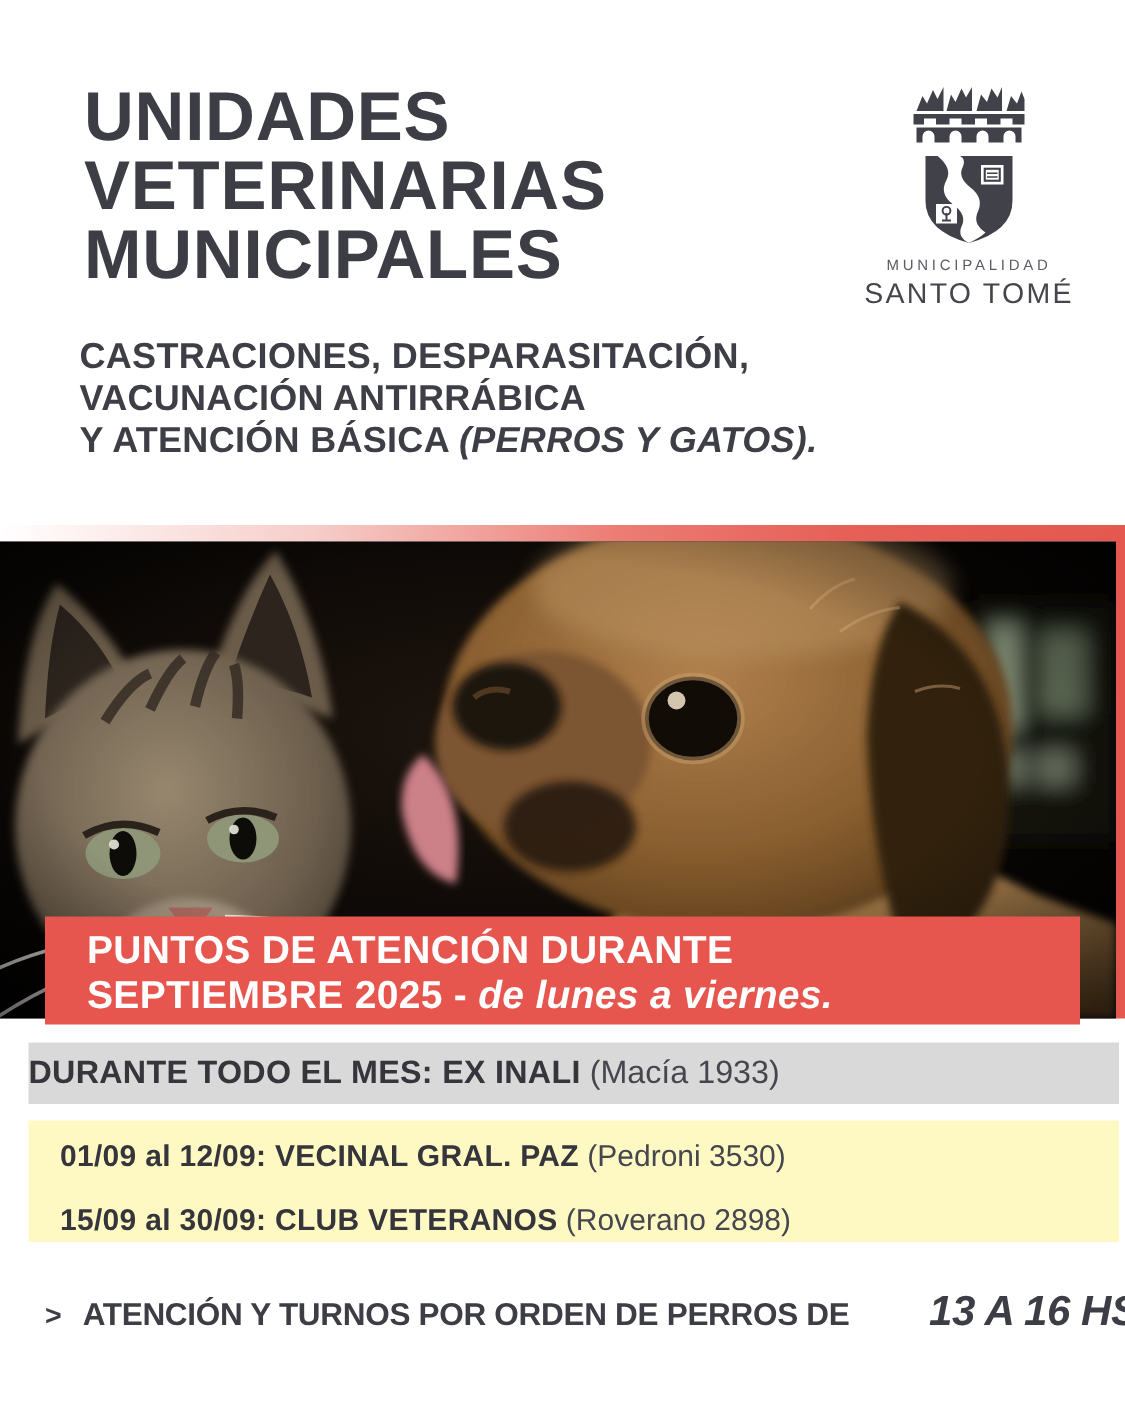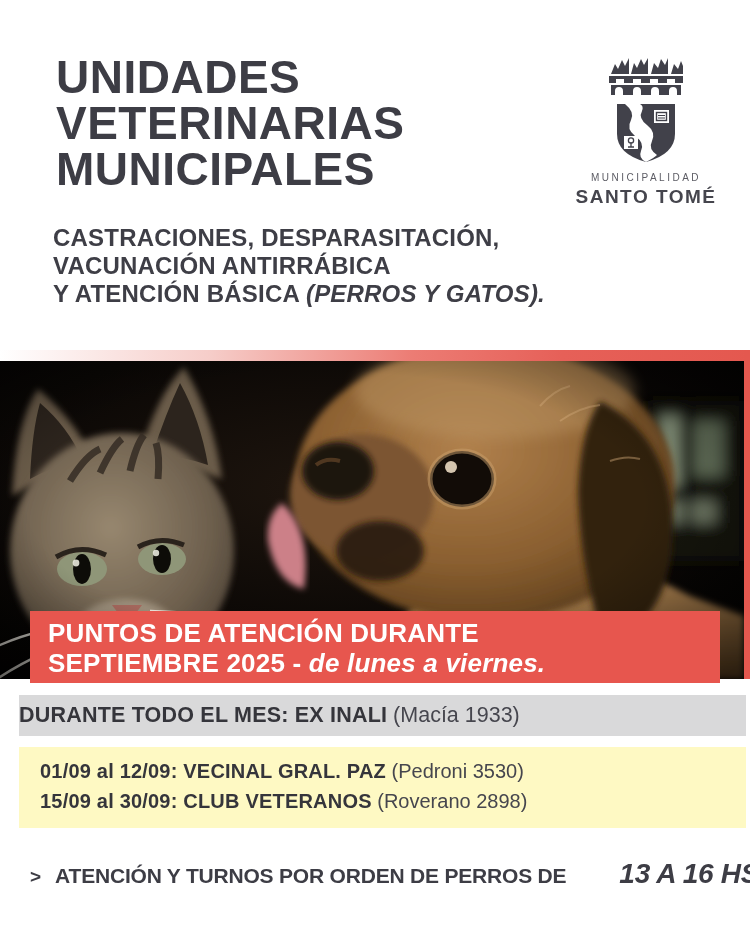--- a/index.html
+++ b/index.html
@@ -11,41 +11,41 @@
   
   .title{left:56px;top:54px;font-size:46px;line-height:46px;font-weight:800;
     color:#3d3d45;letter-spacing:.5px;white-space:nowrap;}
   .subtitle{left:53px;top:224px;font-size:24px;line-height:28px;font-weight:700;
     color:#3e3e46;letter-spacing:.2px;white-space:nowrap;}
   .subtitle .it{font-style:italic;}
   
   .logo{left:563px;top:52px;width:166px;text-align:center;}
   .logo svg{display:block;margin:0 auto;}
   .logo .org{margin-top:8px;font-size:10px;letter-spacing:2.5px;color:#5c5c64;font-weight:400;}
-  .logo .city{margin-top:3px;font-size:19px;letter-spacing:1.5px;color:#45454d;font-weight:700;}
+  .logo .city{margin-top:3px;font-size:19px;letter-spacing:1.5px;color:#45454d;font-weight:400;}
   
   .strip{left:0;top:350px;width:750px;height:11px;
     background:linear-gradient(90deg,#ffffff 0%,#f6cdc9 28%,#ec7c74 55%,#e66058 75%,#e4584f 100%);}
   .photo{left:0;top:361px;width:744px;height:318px;background:#050403;overflow:hidden;}
   .red-edge{left:744px;top:350px;width:6px;height:329px;background:#e4584f;}
   
   .banner{left:30px;top:611px;width:690px;height:72px;background:#e7564e;
-    color:#ffffff;padding:7px 0 0 18px;box-sizing:border-box;}
+    color:#ffffff;padding:7px 0 0 28px;box-sizing:border-box;}
   .banner .l1,.banner .l2{font-size:26px;line-height:30px;font-weight:800;letter-spacing:.2px;white-space:nowrap;}
   .banner .it{font-style:italic;font-weight:700;}
   
   .graybar{left:19px;top:695px;width:727px;height:41px;background:#d9d9da;
     line-height:41px;box-sizing:border-box;font-size:21.5px;
     color:#35353b;white-space:nowrap;}
   .graybar .b{font-weight:800;letter-spacing:.2px;}
   .graybar .n{font-weight:400;color:#46464e;}
   .pinkblock{left:19px;top:747px;width:727px;height:81px;background:#fef9c3;
     padding:13px 0 0 21px;box-sizing:border-box;color:#35353b;}
   .pinkblock .row{font-size:20px;line-height:23px;white-space:nowrap;}
-  .pinkblock .row + .row{margin-top:7px;}
+  .pinkblock .row + .row{margin-top:20px;}
   .pinkblock .b{font-weight:800;letter-spacing:.2px;}
   .pinkblock .n{font-weight:400;color:#46464e;}
   
   .footer{left:30px;top:858px;width:700px;display:flex;align-items:baseline;
     color:#3d3d45;white-space:nowrap;}
   .footer .arrow{font-size:19px;font-weight:700;margin-right:14px;}
   .footer .txt{font-size:21px;font-weight:700;letter-spacing:-.2px;margin-right:9px;}
   .footer .hl{font-size:28px;font-weight:800;font-style:italic;letter-spacing:-.3px;margin-left:44px;}
 </style>
 </head>

